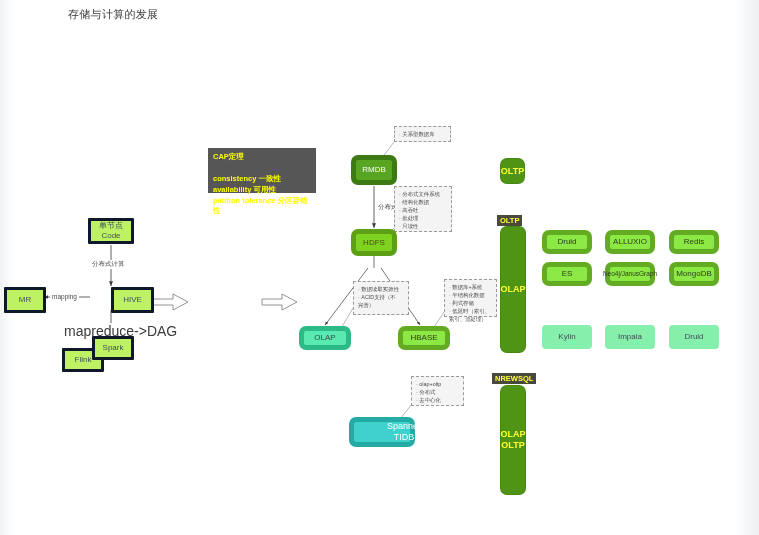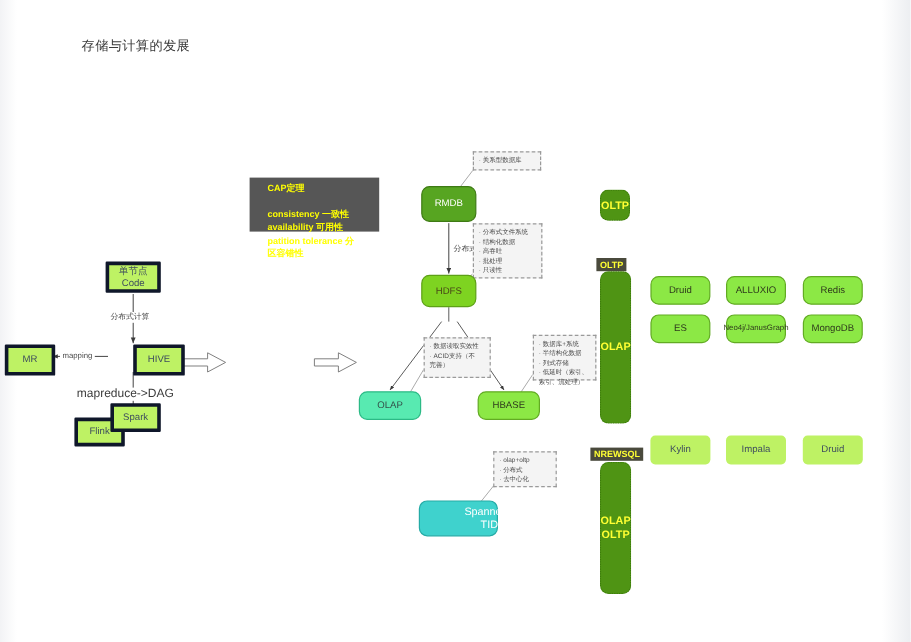--- a/index.html
+++ b/index.html
@@ -24,21 +24,20 @@
       linear-gradient(to bottom, #ffffff 0px, #ffffff 520px, #f0f1f3 535px);
     pointer-events: none;
   }
   .title {
     position: absolute;
     left: 68px; top: 7px;
     font-size: 11px;
     color: #3b3b3b;
     letter-spacing: 0.3px;
     white-space: nowrap;
-    margin-top: 24px;
   }
 
   
   .node {
     position: absolute;
     display: flex; align-items: center; justify-content: center;
     text-align: center;
     font-size: 8px;
     line-height: 1.25;
     color: #3d4a57;
@@ -46,47 +45,46 @@
   }
   
   .doc {
     background: #bef264;
     border: 3px solid #0f172a;
     color: #3f4e5e;
     border-radius: 1px;
   }
   .rounded {
     border-radius: 7px;
-    border: 1px solid #0f172a;
-    text-align: right;
+    border: 5px solid #0f172a;
   }
   .green-dark { background: #57a521; border-color: #3e7a14; color: #ffffff; }
   .green-mid  { background: #7ed321; border-color: #5da016; color: #4a4a18; }
   .green-lite { background: #8ce845; border-color: #62ab23; color: #2f3b1d; }
   .teal       { background: #3fd2cd; border-color: #25aba6; color: #ffffff; padding-left: 44px; }
   .mint       { background: #58eab1; border-color: #2cba86; color: #33514a; }
-  .bluebox    { background: #bef264; border-color: #9ab0cd; color: #3f4e5e; border-radius: 4px; margin-top: 38px; }
+  .bluebox    { background: #86efac; border-color: #9ab0cd; color: #3f4e5e; border-radius: 4px; }
 
   .sql-circle {
     position: absolute;
     border-radius: 50%;
     background: #ffe800;
     border: 1px dotted #d8c400;
     display: flex; align-items: center; justify-content: center;
     font-size: 9px; color: #4a4000; letter-spacing: .5px;
   }
 
   
   .cap-box {
     position: absolute;
     background: #565656;
     color: #ffff00;
     font-size: 7.5px;
     line-height: 1.45;
-    padding: 4px 15px;
+    padding: 4px 5px;
     white-space: pre-line;
     font-weight: bold;
   }
 
   
   .note {
     position: absolute;
     border: 1px dashed #9a9a9a;
     background: #f4f4f4;
     color: #4a4a4a;
@@ -121,21 +119,21 @@
   }
 
   .edge-label {
     position: absolute;
     font-size: 6.5px;
     color: #4a4a4a;
     background: #ffffff;
     padding: 0 2px;
     white-space: nowrap;
   }
-  .edge-label.big { font-size: 10px; color: #3b3b3b; }
+  .edge-label.big { font-size: 14px; color: #3b3b3b; }
 
   svg.overlay {
     position: absolute; left: 0; top: 0;
     width: 759px; height: 535px;
     pointer-events: none;
   }
 </style>
 </head>
 <body>
 

